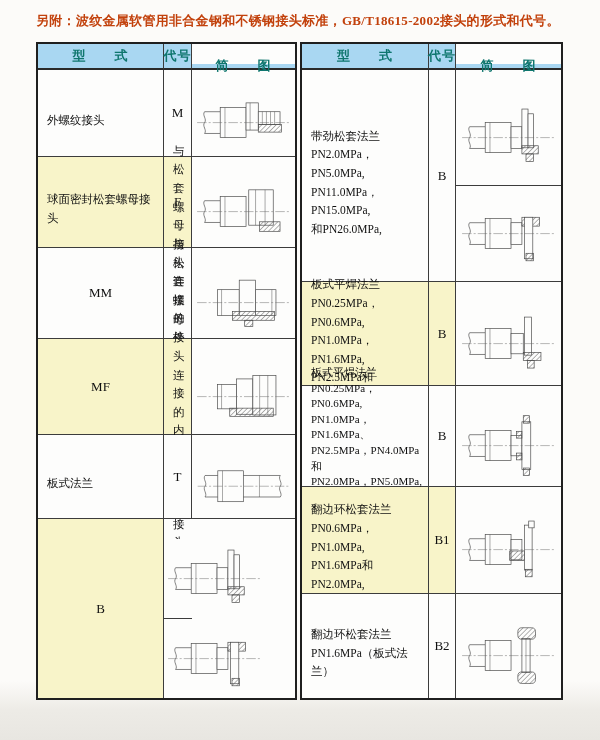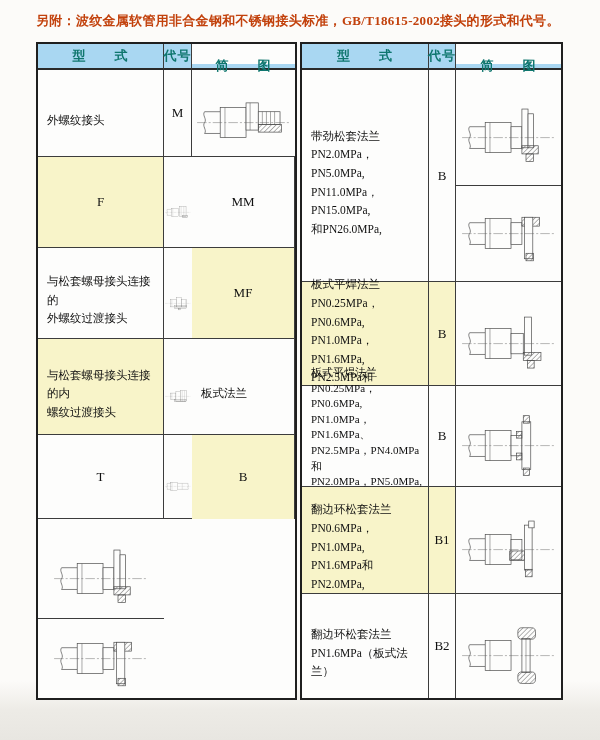--- a/index.html
+++ b/index.html
@@ -80,20 +80,21 @@
             <line x1="102" y1="29" x2="102" y2="48" stroke="#4a4a4a" stroke-width="0.7"></line>
             <line x1="108" y1="29" x2="108" y2="48" stroke="#4a4a4a" stroke-width="0.7"></line>
             <line x1="114" y1="29" x2="114" y2="48" stroke="#4a4a4a" stroke-width="0.7"></line>
             <line x1="120" y1="29" x2="120" y2="48" stroke="#4a4a4a" stroke-width="0.7"></line>
             <rect x="96" y="48" width="34" height="11" rx="0" fill="url(#hatch)" stroke="#4a4a4a" stroke-width="1"></rect>
             <line x1="6" y1="45" x2="144" y2="45" stroke="#666" stroke-width="0.7" stroke-dasharray="14 3 3 3"></line>
           </svg>
         </div>
     </div>
 
+    <div class="td type hl">球面密封松套螺母接头</div>
     <div class="td code hl">F</div>
     <div class="td dcell last">
       <div class="diag">
           <svg xmlns="http://www.w3.org/2000/svg" viewBox="0 0 150 90">
             <path d="M40 29 H17 M40 61 H17 M17 29 c-4 5 4 11 0 16 c-4 5 4 11 0 16" fill="none" stroke="#4a4a4a" stroke-width="1"></path>
             <rect x="40" y="23" width="38" height="44" rx="0" fill="#fdfdfc" stroke="#4a4a4a" stroke-width="1"></rect>
             <line x1="47" y1="23" x2="47" y2="67" stroke="#4a4a4a" stroke-width="0.7"></line>
             <rect x="82" y="13" width="36" height="52" rx="0" fill="#fdfdfc" stroke="#4a4a4a" stroke-width="1"></rect>
             <line x1="92" y1="13" x2="92" y2="65" stroke="#4a4a4a" stroke-width="0.7"></line>
             <line x1="106" y1="13" x2="106" y2="65" stroke="#4a4a4a" stroke-width="0.7"></line>

